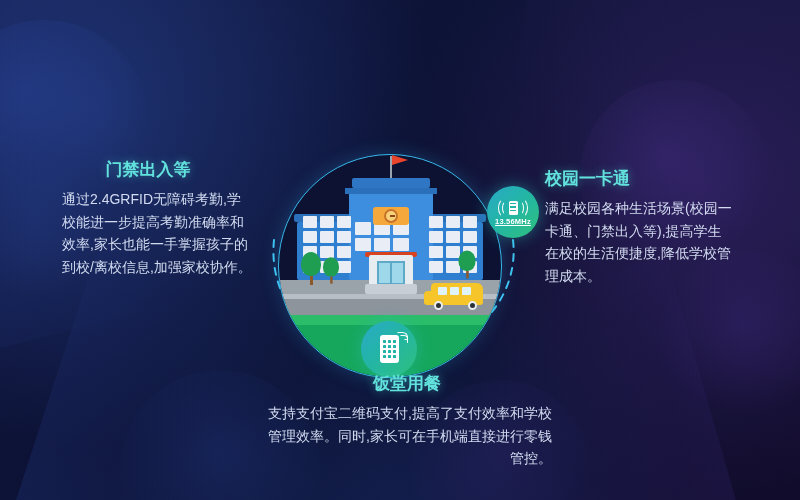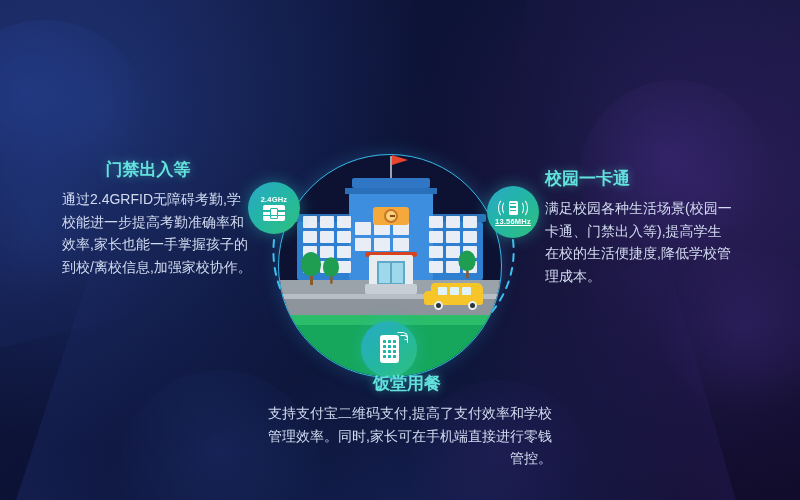--- a/index.html
+++ b/index.html
@@ -253,26 +253,20 @@
       <div class="win">
           <i></i>
           <i></i>
           <i></i>
         </div>
       <div class="wheel w1"></div>
         <div class="wheel w2"></div>
     </div>
   </div>
 
-  <div class="badge bg-left">
-    <div class="lbl">2.4GHz</div>
-    <div class="chip">
-        <div class="chipc"></div>
-      </div>
-  </div>
 
   <div class="badge bg-right">
     <div class="nfc">
       <div class="arc l2"></div>
         <div class="arc l1"></div>
       <div class="card">
           <i style="top:2px"></i>
           <i style="top:5.5px"></i>
           <i style="top:9px"></i>
         </div>

